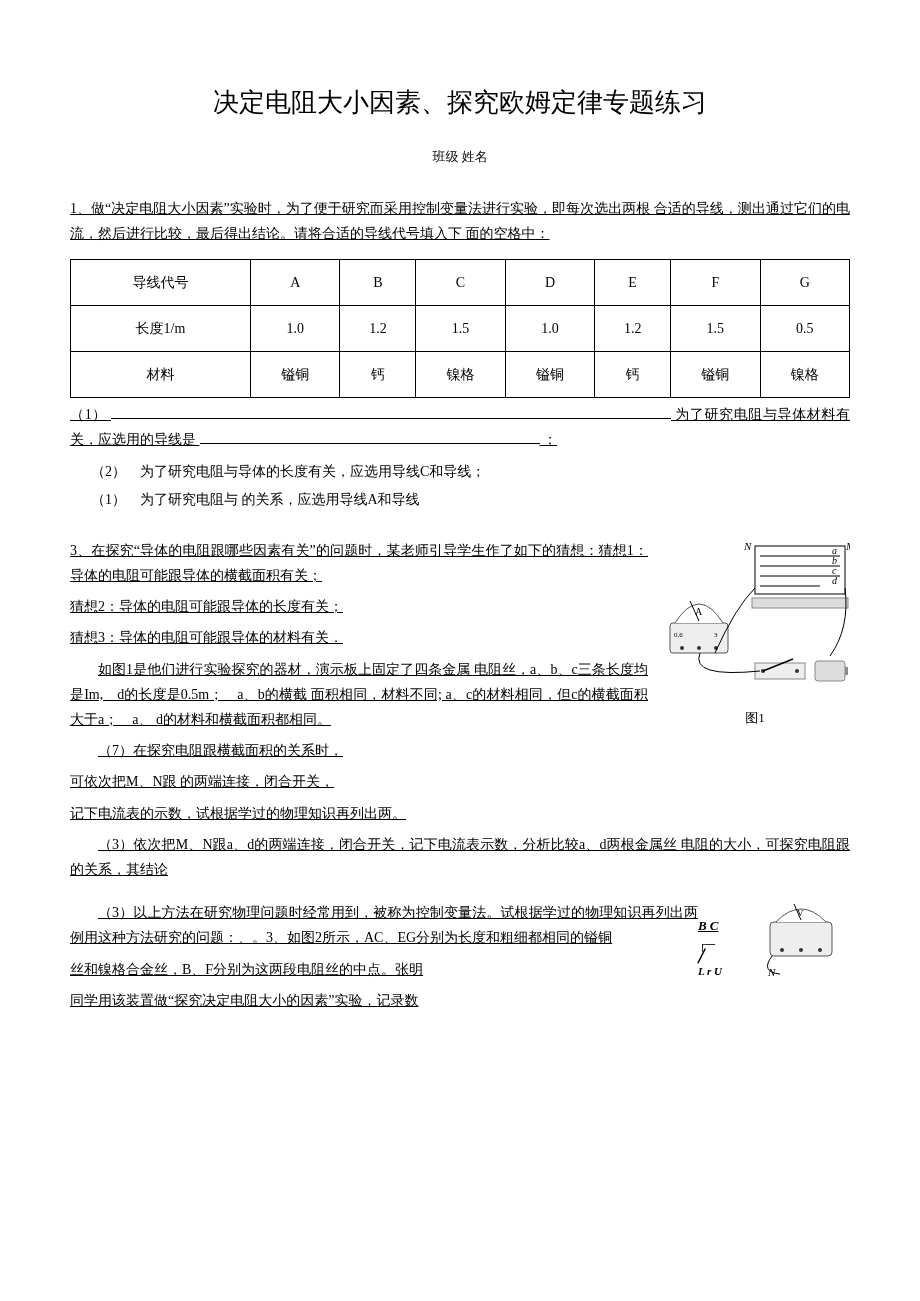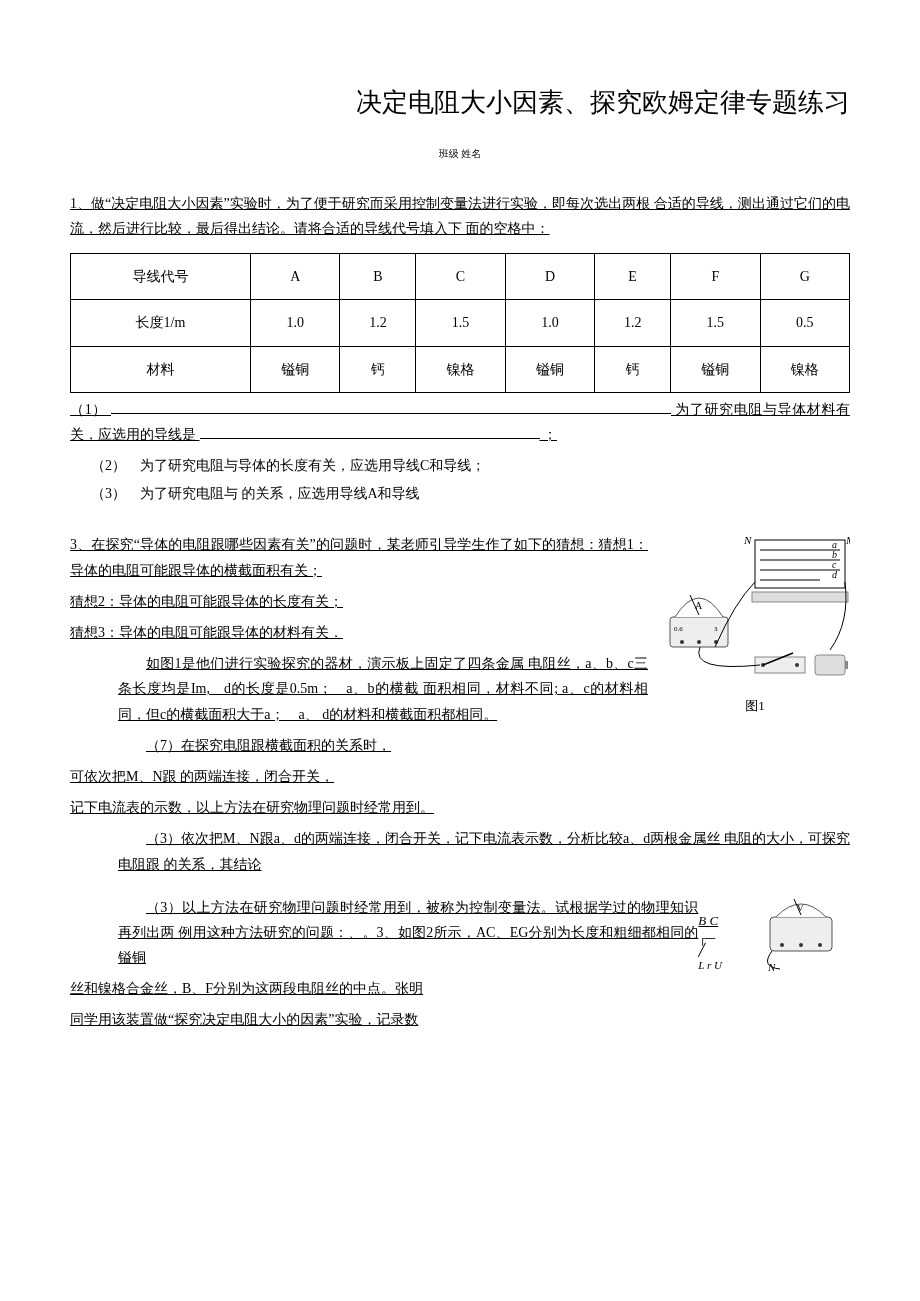--- a/index.html
+++ b/index.html
@@ -8,35 +8,35 @@
       font-size: 14px;
       line-height: 1.8;
       color: #000;
       background: #fff;
       width: 920px;
       padding: 80px 70px 40px 70px;
     }
     h1 {
       font-size: 26px;
       font-weight: normal;
-      text-align: right;
+      text-align: center;
       margin-bottom: 18px;
       font-family: "SimSun", "宋体", serif;
     }
     .sub-header {
       text-align: center;
-      font-size: 10px;
+      font-size: 13px;
       margin-bottom: 28px;
     }
     .para {
       margin-bottom: 6px;
       text-align: justify;
       text-decoration: underline;
     }
-    .first-indent { text-indent: 2em; margin-left: 48px; }
+    .first-indent { text-indent: 2em; }
     table.wire {
       border-collapse: collapse;
       width: 100%;
       margin: 12px 0 4px 0;
       font-size: 14px;
     }
     table.wire th, table.wire td {
       border: 1px solid #000;
       padding: 10px 20px;
       text-align: center;
@@ -56,21 +56,21 @@
     .fig-wrap {
       position: relative;
     }
     .fig-right {
       float: right;
       margin: 0 0 6px 12px;
       text-align: center;
       font-size: 12px;
     }
     .fig-right svg { display: block; }
-    .fig-caption { text-align: center; font-size: 13px; margin-top: 12px; }
+    .fig-caption { text-align: center; font-size: 13px; margin-top: 18px; }
     .small-diagram {
       float: right;
       margin-left: 10px;
     }
     .bc-label {
       font-style: italic;
       text-decoration: underline;
       font-size: 13px;
     }
     .lru-label {
@@ -124,21 +124,21 @@
 
 <div class="para">
   <span>（1）</span>
   <span class="blank-line" style="min-width:560px"></span>
   <span>为了研究电阻与导体材料有关，应选用的导线是 </span>
   <span class="blank-line"></span>
   <span>；</span>
 </div>
 
 <div class="q-item">（2）　为了研究电阻与导体的长度有关，应选用导线C和导线；</div>
-<div class="q-item">（3） 为了研究电阻与 的关系，应选用导线A和导线</div>
+<div class="q-item">（1） 为了研究电阻与 的关系，应选用导线A和导线</div>
 
 <div class="section-gap clearfix fig-wrap">
 
   <div class="fig-right">
     <svg width="190" height="150">
 
       <rect x="95" y="8" width="90" height="48" fill="none" stroke="#000" stroke-width="1"></rect>
       <line x1="100" y1="18" x2="180" y2="18" stroke="#000"></line>
       <line x1="100" y1="28" x2="180" y2="28" stroke="#000"></line>
       <line x1="100" y1="38" x2="180" y2="38" stroke="#000"></line>
@@ -182,40 +182,40 @@
     </svg>
     <div class="fig-caption">图1</div>
   </div>
 
   <div class="para">3、在探究“导体的电阻跟哪些因素有关”的问题时，某老师引导学生作了如下的猜想：猜想1：导体的电阻可能跟导体的横截面积有关；</div>
   <div class="para">猜想2：导体的电阻可能跟导体的长度有关；</div>
   <div class="para">猜想3：导体的电阻可能跟导体的材料有关．</div>
   <div class="para first-indent">如图1是他们进行实验探究的器材，演示板上固定了四条金属 电阻丝，a、b、c三条长度均是Im, d的长度是0.5m； a、b的横截 面积相同，材料不同; a、c的材料相同，但c的横截面积大于a； a、 d的材料和横截面积都相同。</div>
   <div class="para first-indent">（7）在探究电阻跟横截面积的关系时，</div>
   <div class="para">可依次把M、N跟 的两端连接，闭合开关，</div>
-  <div class="para">记下电流表的示数，以上方法在研究物理问题时经常用到。</div>
+  <div class="para">记下电流表的示数，试根据学过的物理知识再列出两。</div>
 </div>
 
 <div class="para first-indent">（3）依次把M、N跟a、d的两端连接，闭合开关，记下电流表示数，分析比较a、d两根金属丝 电阻的大小，可探究电阻跟 的关系，其结论</div>
 
 <div class="clearfix" style="margin-top:18px;">
   <div class="small-diagram">
     <svg width="100" height="78">
       <rect x="20" y="22" width="62" height="34" rx="4" fill="#eee" stroke="#555"></rect>
       <path d="M26 22 Q51 -4 76 22" fill="#fff" stroke="#555"></path>
       <line x1="51" y1="20" x2="44" y2="4" stroke="#000"></line>
       <text x="47" y="16" font-size="9">V</text>
       <circle cx="32" cy="50" r="2" fill="#333"></circle>
       <circle cx="51" cy="50" r="2" fill="#333"></circle>
       <circle cx="70" cy="50" r="2" fill="#333"></circle>
       <path d="M 22 56 Q 10 72 30 74" fill="none" stroke="#000"></path>
       <text x="18" y="76" font-size="11" font-style="italic">N</text>
     </svg>
   </div>
-  <div style="float:right; margin-right:18px; margin-top:14px; text-align:left;">
+  <div style="float:right; margin-right:18px; margin-top:14px; text-align:left;font-weight:bold;">
     <div class="bc-label">B C</div>
     <div style="font-size:12px; line-height:1;">┌─<br>╱</div>
     <div class="lru-label">L r U</div>
   </div>
 
   <div class="para first-indent">（3）以上方法在研究物理问题时经常用到，被称为控制变量法。试根据学过的物理知识再列出两 例用这种方法研究的问题：、。3、如图2所示，AC、EG分别为长度和粗细都相同的镒铜</div>
   <div class="para">丝和镍格合金丝，B、F分别为这两段电阻丝的中点。张明</div>
   <div class="para">同学用该装置做“探究决定电阻大小的因素”实验，记录数</div>
 </div>
 

